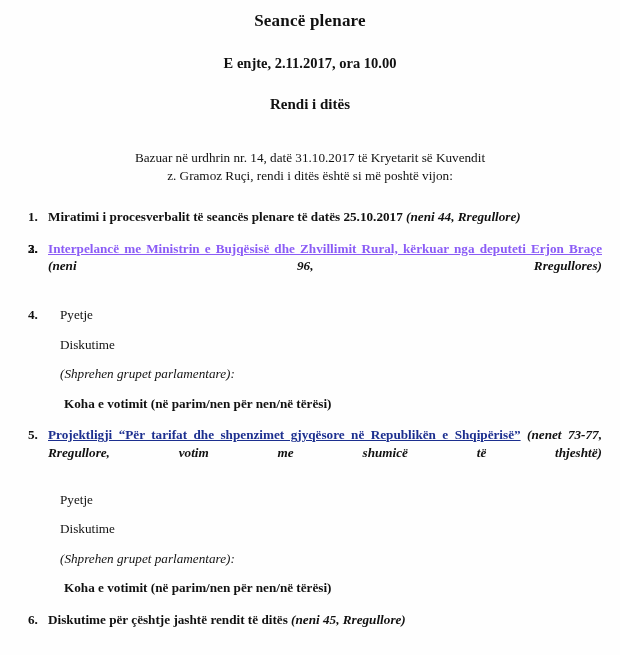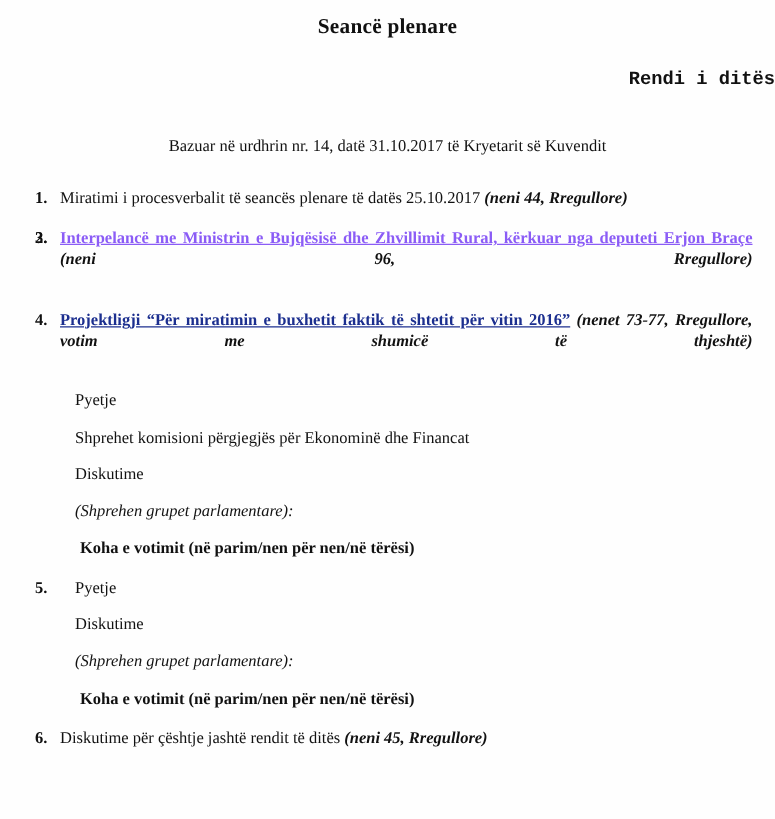--- a/index.html
+++ b/index.html
@@ -35,26 +35,25 @@
     padding-top: 11px;
   }
   .doc-subtitle {
     text-align: center;
     font-weight: bold;
     font-size: 14.5px;
     margin: 0;
     padding-top: 24px;
   }
   .doc-subtitle2 {
-    text-align: right;
+    text-align: center;
     font-weight: bold;
     font-size: 15px;
     margin: 0;
     padding-top: 24px;
-    font-family: Liberation Mono, monospace;
   }
 
   
   .intro {
     text-align: center;
     font-size: 13.2px;
     line-height: 1.38;
     margin: 0;
     padding-top: 36px;
   }
@@ -93,21 +92,21 @@
   .item-head.justify-full {
     text-align: justify;
   }
   .item-head.justify-full::after {
     content: "";
     display: inline-block;
     width: 100%;
   }
 
   .bold {
-    font-weight: normal;
+    font-weight: bold;
   }
   .ital {
     font-style: italic;
   }
   .link {
     color: #1c2f8f;
     font-weight: bold;
     text-decoration: underline;
     text-underline-offset: 1px;
   }
@@ -134,52 +133,53 @@
     font-weight: bold;
   }
 </style>
 </head>
 <body style="background: rgb(254, 254, 254); color: rgb(17, 17, 17);">
 
 <div class="page">
 
   <h1 class="doc-title">Seancë plenare</h1>
 
+  <h2 class="doc-subtitle">E enjte, 2.11.2017, ora 10.00</h2>
 
   <h2 class="doc-subtitle2">Rendi i ditës</h2>
 
   <p class="intro">
     <span class="intro-line">Bazuar në urdhrin nr. 14, datë 31.10.2017 të Kryetarit së Kuvendit</span>
+    <span class="intro-line">z. Gramoz Ruçi, rendi i ditës është si më poshtë vijon:</span>
   </p>
 
   <ol class="agenda" id="agenda-list">
       <li class="agenda-item">
         <span class="item-number">1.</span>
         <p class="item-head"><span class="bold">Miratimi i procesverbalit të seancës plenare të datës  25.10.2017</span> <span class="note">(neni 44, Rregullore)</span></p>
       </li>
       <li class="agenda-item">
         <span class="item-number">2.</span>
       </li>
       <li class="agenda-item">
         <span class="item-number">3.</span>
-        <p class="item-head justify-full"><span class="link" style="color: #8b5cf6;">Interpelancë me Ministrin e Bujqësisë dhe Zhvillimit Rural, kërkuar nga deputeti Erjon Braçe</span> <span class="note">(neni 96, Rregullore)</span></p>
+        <p class="item-head justify-full"><span class="link" style="color: #8b5cf6;">Interpelancë me Ministrin e Bujqësisë dhe Zhvillimit Rural, kërkuar nga deputeti Erjon Braçe</span> <span class="note">(neni 96, Rregullores)</span></p>
       </li>
       <li class="agenda-item">
         <span class="item-number">4.</span>
-        <p class="item-head justify-full"><span class="link" style="color: rgb(28, 47, 143);">Projektligji “Për miratimin e buxhetit faktik të shtetit për vitin 2016”</span> <span class="note">(nenet 73-77, Rregullore, votim me shumicë të thjeshtë)</span></p>
         <ul class="sub-lines">
           <li class="sub-line">Pyetje</li>
-          <li class="sub-line">Shprehet komisioni përgjegjës për Ekonominë dhe Financat</li>
           <li class="sub-line">Diskutime</li>
           <li class="sub-line ital">(Shprehen grupet parlamentare):</li>
           <li class="sub-line indent">Koha e votimit (në parim/nen për nen/në tërësi)</li>
         </ul>
       </li>
       <li class="agenda-item">
         <span class="item-number">5.</span>
+        <p class="item-head justify-full"><span class="link" style="color: rgb(28, 47, 143);">Projektligji “Për tarifat dhe shpenzimet gjyqësore në Republikën e Shqipërisë”</span> <span class="note">(nenet 73-77, Rregullore, votim me shumicë të thjeshtë)</span></p>
         <ul class="sub-lines">
           <li class="sub-line">Pyetje</li>
           <li class="sub-line">Diskutime</li>
           <li class="sub-line ital">(Shprehen grupet parlamentare):</li>
           <li class="sub-line indent">Koha e votimit (në parim/nen për nen/në tërësi)</li>
         </ul>
       </li>
       <li class="agenda-item">
         <span class="item-number">6.</span>
         <p class="item-head"><span class="bold">Diskutime për çështje jashtë rendit të ditës </span> <span class="note">(neni 45, Rregullore)</span></p>

